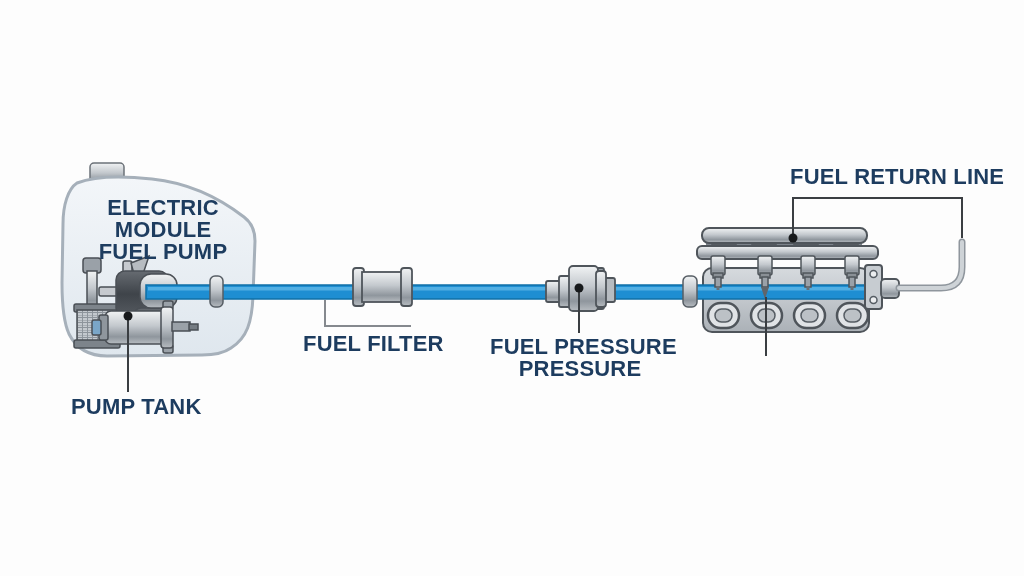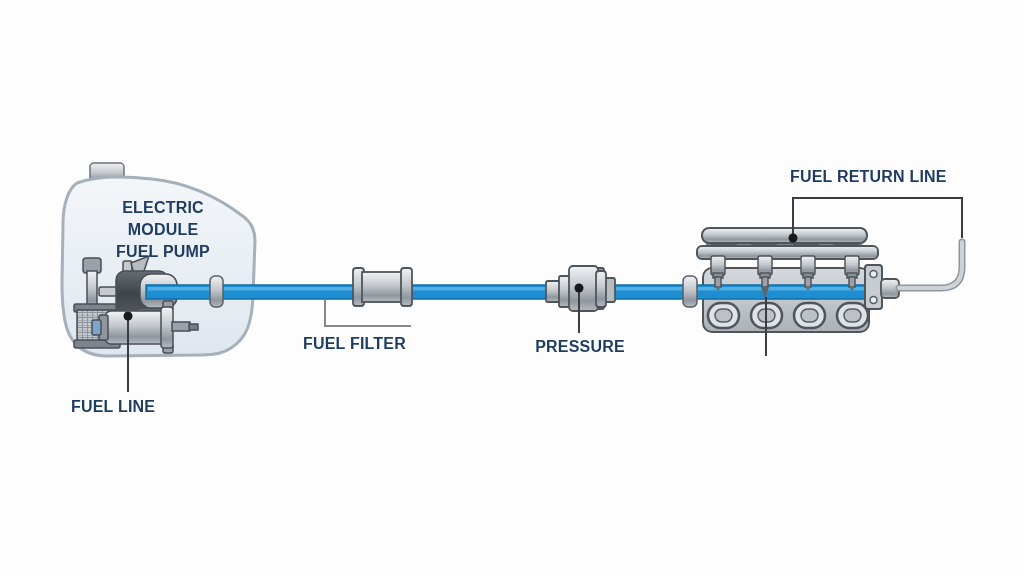--- a/index.html
+++ b/index.html
@@ -3,21 +3,21 @@
 <meta charset="utf-8">
 <style>
   :root { --label-color:#1d3c5f; }
   * { margin:0; padding:0; box-sizing:border-box; }
   body { width:1024px; height:576px; background:#fdfdfd; font-family:"Liberation Sans", sans-serif; }
   .canvas { position:relative; width:1024px; height:576px; background:#fdfdfd; overflow:hidden; }
   .artwork { position:absolute; left:0; top:0; }
   .lbl {
     position:absolute;
     font-weight:700;
-    font-size:16px;
+    font-size:22px;
     line-height:22px;
     letter-spacing:0.2px;
     color:var(--label-color);
     white-space:nowrap;
   }
   .lbl.center { text-align:center; }
 </style>
 </head>
 <body>
 
@@ -185,24 +185,25 @@
       <circle cx="793" cy="238" r="4.5"></circle>
     </g>
   </svg>
 
   <div class="lbl center" style="left:78px; top:197px; width:170px;">
     <div>ELECTRIC</div>
     <div>MODULE</div>
     <div>FUEL PUMP</div>
   </div>
 
-  <div class="lbl" style="left:71px; top:396px;">FUEL LINE</div>
+  <div class="lbl" style="left:71px; top:396px;">PUMP TANK</div>
 
   <div class="lbl" style="left:303px; top:333px;">FUEL FILTER</div>
 
   <div class="lbl center" style="left:490px; top:336px; width:180px;">
+    <div>FUEL PRESSURE</div>
     <div>PRESSURE</div>
   </div>
 
 
   <div class="lbl" style="left:790px; top:166px;">FUEL RETURN LINE</div>
 
 </div>
 
 </body></html>

